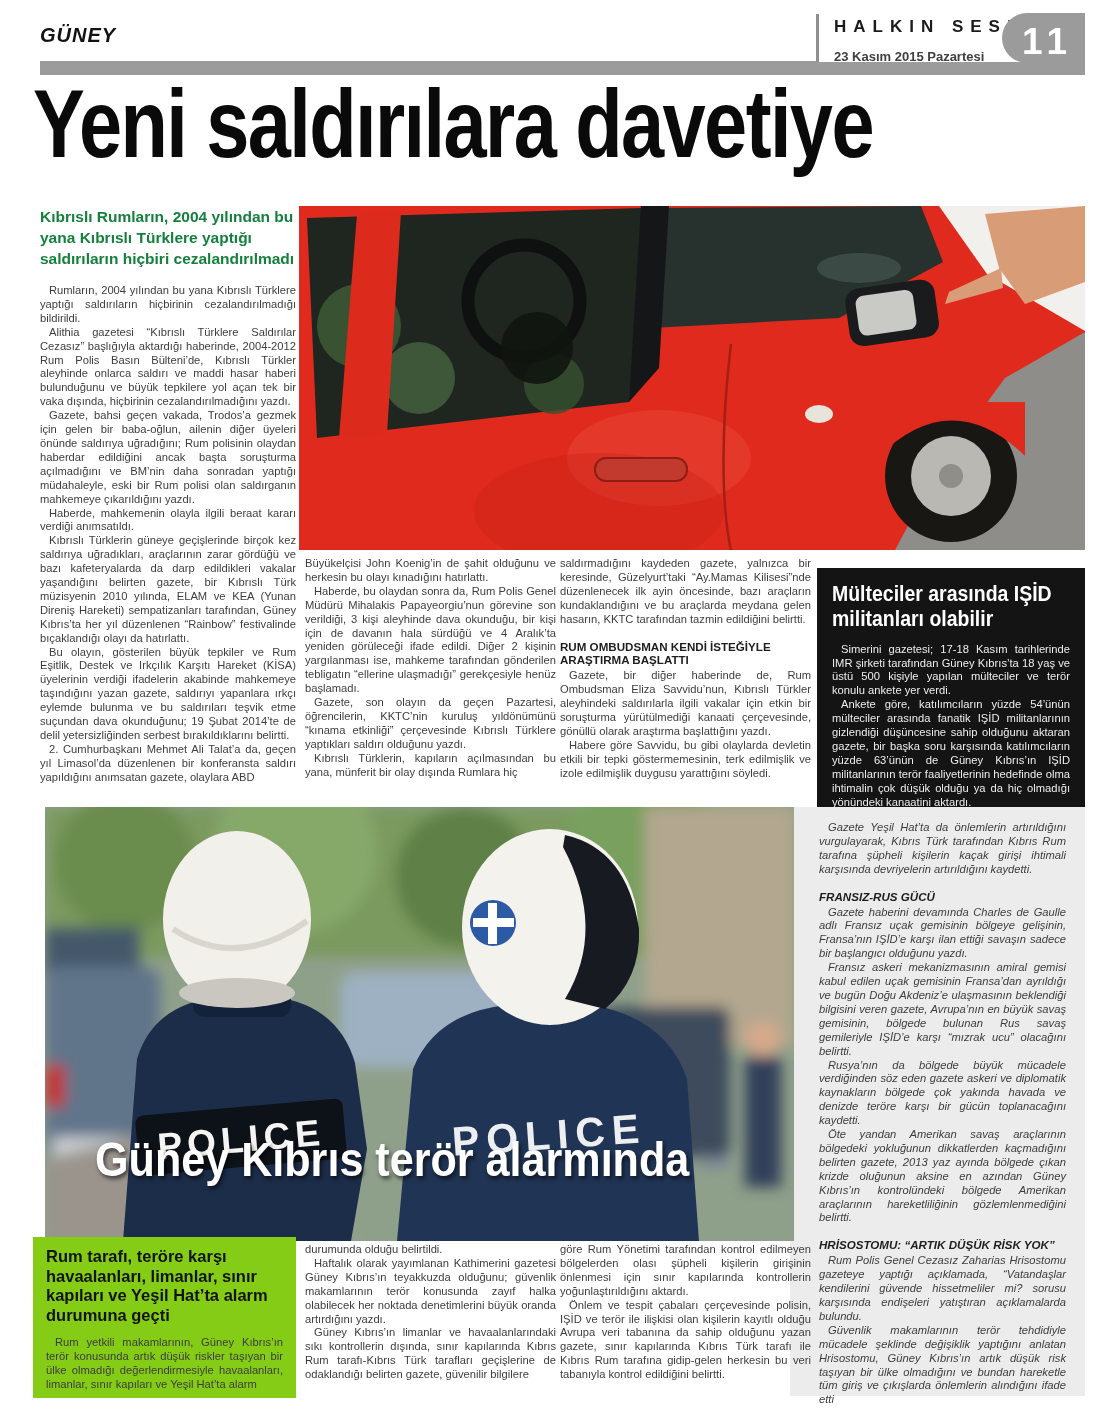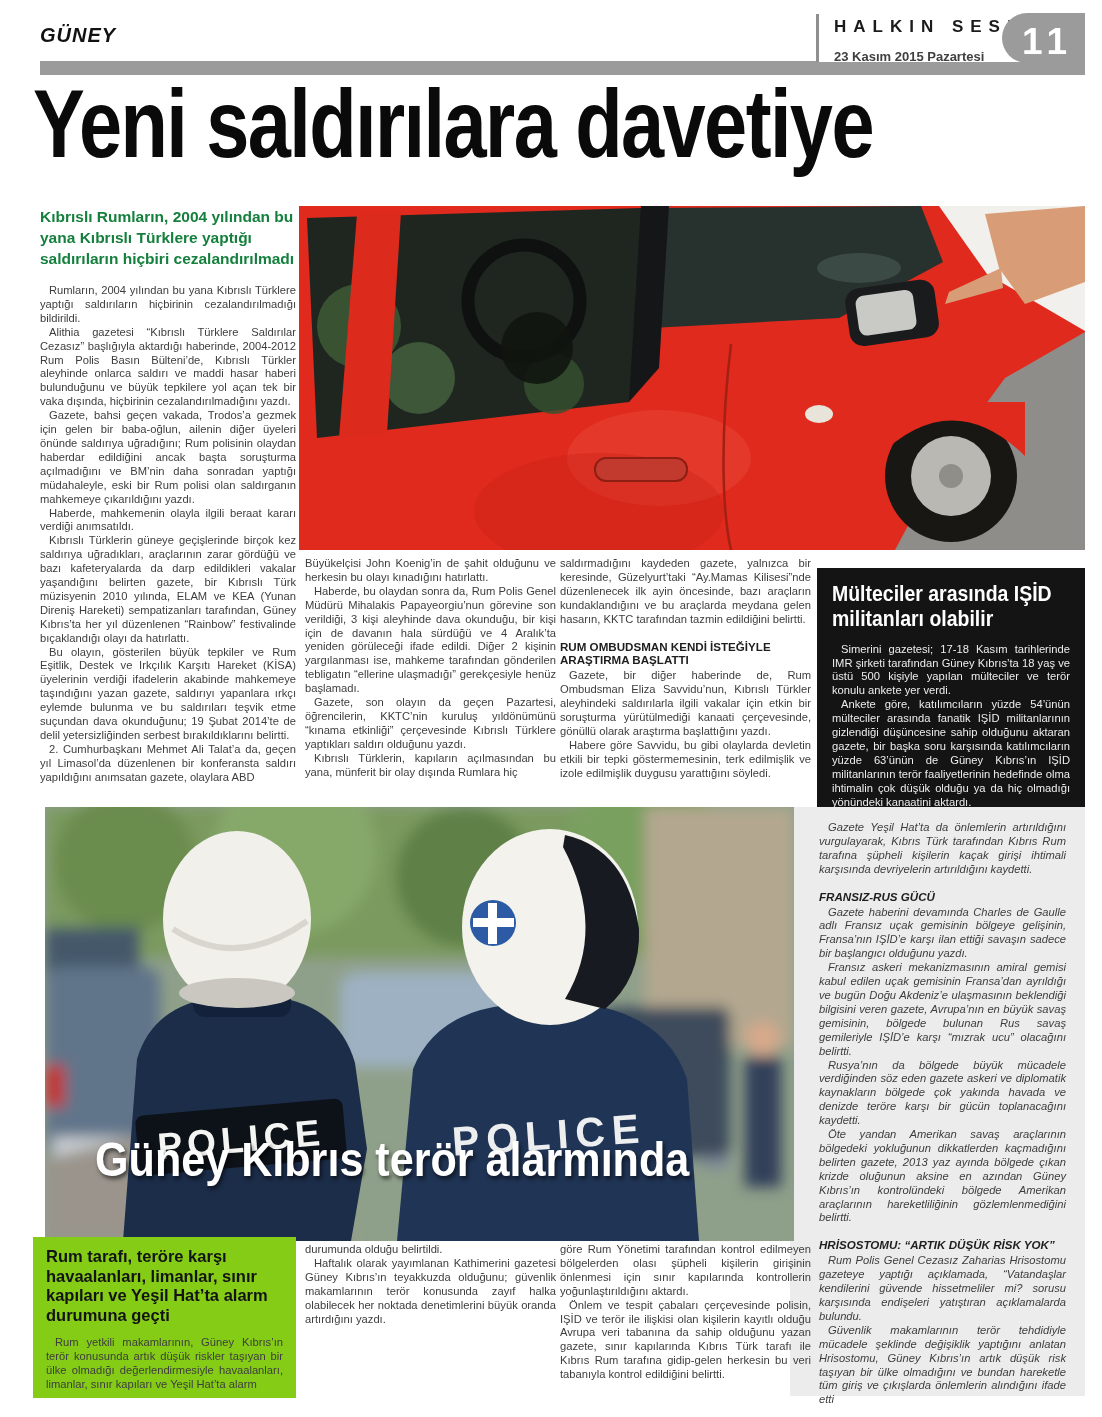--- a/index.html
+++ b/index.html
@@ -225,19 +225,20 @@
 
   <div class="abs bottom-box1">
     <div class="standfirst2">Rum tarafı, teröre karşı havaalanları, limanlar, sınır kapıları ve Yeşil Hat’ta alarm durumuna geçti</div>
     <div class="body-col">
       <p>Rum yetkili makamlarının, Güney Kıbrıs’ın terör konusunda artık düşük riskler taşıyan bir ülke olmadığı değerlendirmesiyle havaalanları, limanlar, sınır kapıları ve Yeşil Hat’ta alarm</p>
     </div>
   </div>
   <div class="abs bcol2 body-col">
     <p class="cont">durumunda olduğu belirtildi.</p>
     <p>Haftalık olarak yayımlanan Kathimerini gazetesi Güney Kıbrıs’ın teyakkuzda olduğunu; güvenlik makamlarının terör konusunda zayıf halka olabilecek her noktada denetimlerini büyük oranda artırdığını yazdı.</p>
+    <p>Güney Kıbrıs’ın limanlar ve havaalanlarındaki sıkı kontrollerin dışında, sınır kapılarında Kıbrıs Rum tarafı-Kıbrıs Türk tarafları geçişlerine de odaklandığı belirten gazete, güvenilir bilgilere</p>
   </div>
   <div class="abs bcol3 body-col">
     <p class="cont">göre Rum Yönetimi tarafından kontrol edilmeyen bölgelerden olası şüpheli kişilerin girişinin önlenmesi için sınır kapılarında kontrollerin yoğunlaştırıldığını aktardı.</p>
     <p>Önlem ve tespit çabaları çerçevesinde polisin, IŞİD ve terör ile ilişkisi olan kişilerin kayıtlı olduğu Avrupa veri tabanına da sahip olduğunu yazan gazete, sınır kapılarında Kıbrıs Türk tarafı ile Kıbrıs Rum tarafına gidip-gelen herkesin bu veri tabanıyla kontrol edildiğini belirtti.</p>
   </div>
 
 </div>
 
 </body></html>

